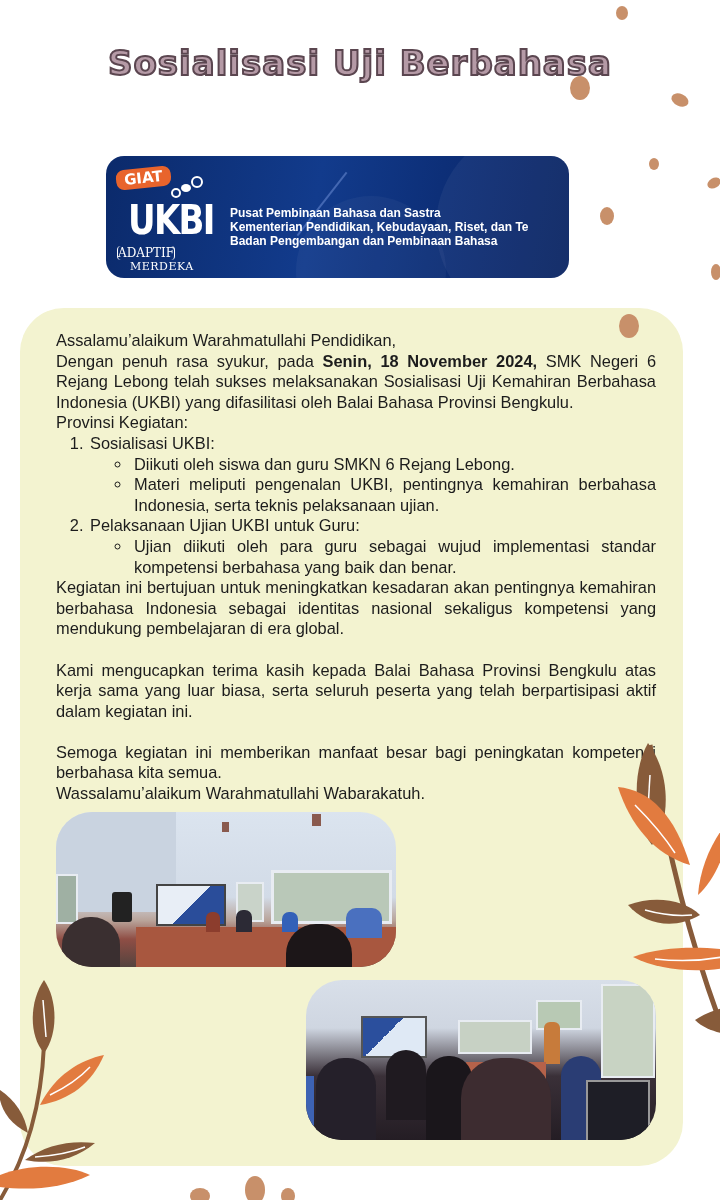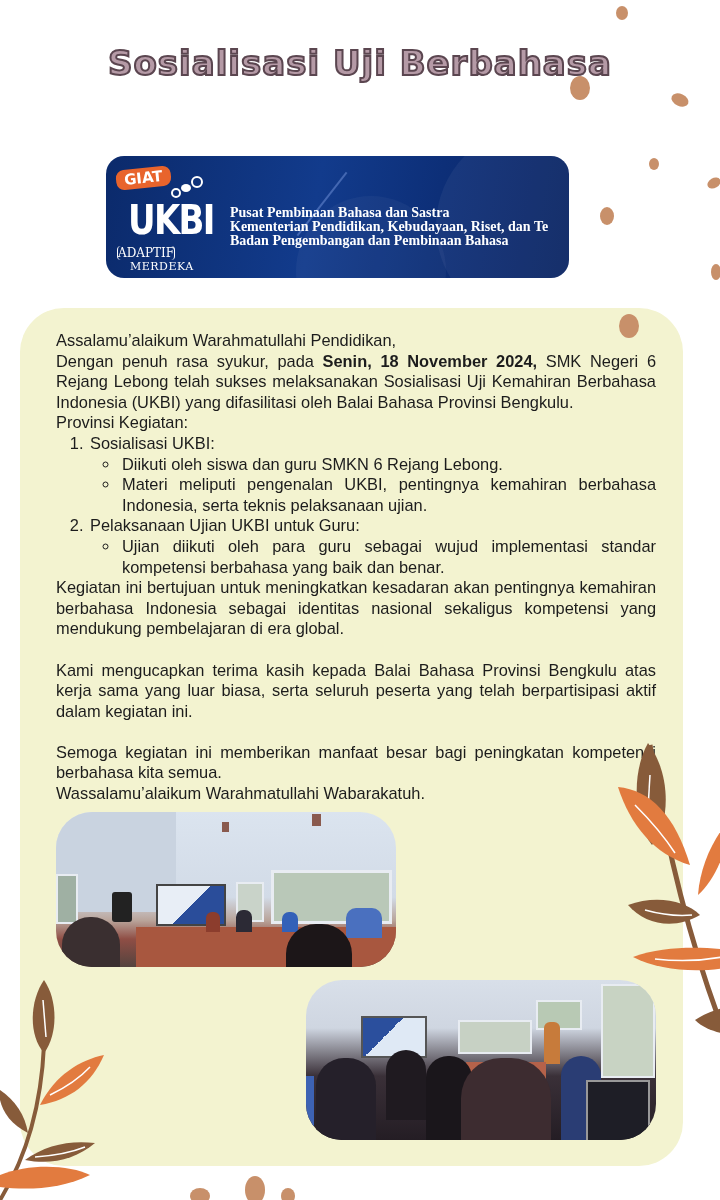--- a/index.html
+++ b/index.html
@@ -9,30 +9,30 @@
 
   .banner { position:absolute; left:106px; top:156px; width:463px; height:122px; border-radius:18px; background:linear-gradient(100deg,#0b2a6b 0%,#123b8c 45%,#0d2f78 70%,#0a2463 100%); overflow:hidden; }
   .banner .circle1 { position:absolute; left:330px; top:-30px; width:200px; height:200px; border-radius:50%; background:rgba(255,255,255,0.05); }
   .banner .circle2 { position:absolute; left:190px; top:40px; width:150px; height:150px; border-radius:50%; background:rgba(255,255,255,0.04); }
   .banner .stripe { position:absolute; left:215px; top:8px; width:2px; height:80px; background:rgba(160,190,255,0.35); transform:rotate(38deg); }
   .giat { position:absolute; left:10px; top:12px; background:#e8642c; color:#fff; font-weight:bold; font-size:15px; padding:1px 8px; border-radius:8px; transform:rotate(-6deg); font-family:"DejaVu Sans", sans-serif; }
   .dots-logo { position:absolute; left:64px; top:20px; width:34px; height:22px; }
   .ukbi { position:absolute; left:22px; top:44px; color:#fff; font-weight:bold; font-size:40px; line-height:40px; font-family:"DejaVu Sans", sans-serif; letter-spacing:-2px; transform:scaleX(0.85); transform-origin:left; }
   .adaptif { position:absolute; left:11px; top:90px; color:#fff; font-size:12px; font-family:"DejaVu Serif", serif; border-left:1px solid #fff; border-right:1px solid #fff; border-radius:4px; padding:0 0; }
   .merdeka { position:absolute; left:24px; top:104px; color:#fff; font-size:11px; font-family:"DejaVu Serif", serif; letter-spacing:0.5px; }
-  .banner-text { position:absolute; left:124px; top:50px; color:#fff; font-family:Liberation Serif, serif; font-weight:bold; font-size:14px; line-height:14px; white-space:nowrap; }
+  .banner-text { position:absolute; left:124px; top:50px; color:#fff; font-family:Liberation Sans, sans-serif; font-weight:bold; font-size:12px; line-height:14px; white-space:nowrap; }
 
   .card { position:absolute; left:20px; top:308px; width:663px; height:858px; background:#f3f3d0; border-radius:44px; }
   .body-text { position:absolute; left:56px; top:330px; width:600px; font-family:"Liberation Sans", sans-serif; font-size:16.4px; line-height:20.6px; color:#1c1c1c; }
   .body-text p { margin:0; text-align:justify; }
   .body-text .gap { height:20.6px; }
   .body-text ol { margin:0; padding-left:32px; }
   .body-text ol li { padding-left:2px; }
   .body-text ul { margin:0; padding-left:30px; list-style:circle; }
-  .body-text ul li { text-align:justify; }
+  .body-text ul li { text-align:justify;margin-left:12px; }
   .body-text b { font-weight:bold; }
 
   .photo { position:absolute; overflow:hidden; border-radius:36px; }
   .photo1 { left:56px; top:812px; width:340px; height:155px; background:linear-gradient(180deg,#dbe4ef 0%,#d2dbe7 55%,#b9a49a 70%,#8f4e45 82%,#54433e 100%); }
   .photo2 { left:306px; top:980px; width:350px; height:160px; background:linear-gradient(180deg,#d8dfe9 0%,#cfd6e1 30%,#3a3038 60%,#241d24 100%); }
   .ph-el { position:absolute; }
 
   .decor { position:absolute; pointer-events:none; }
 </style>
 </head>

